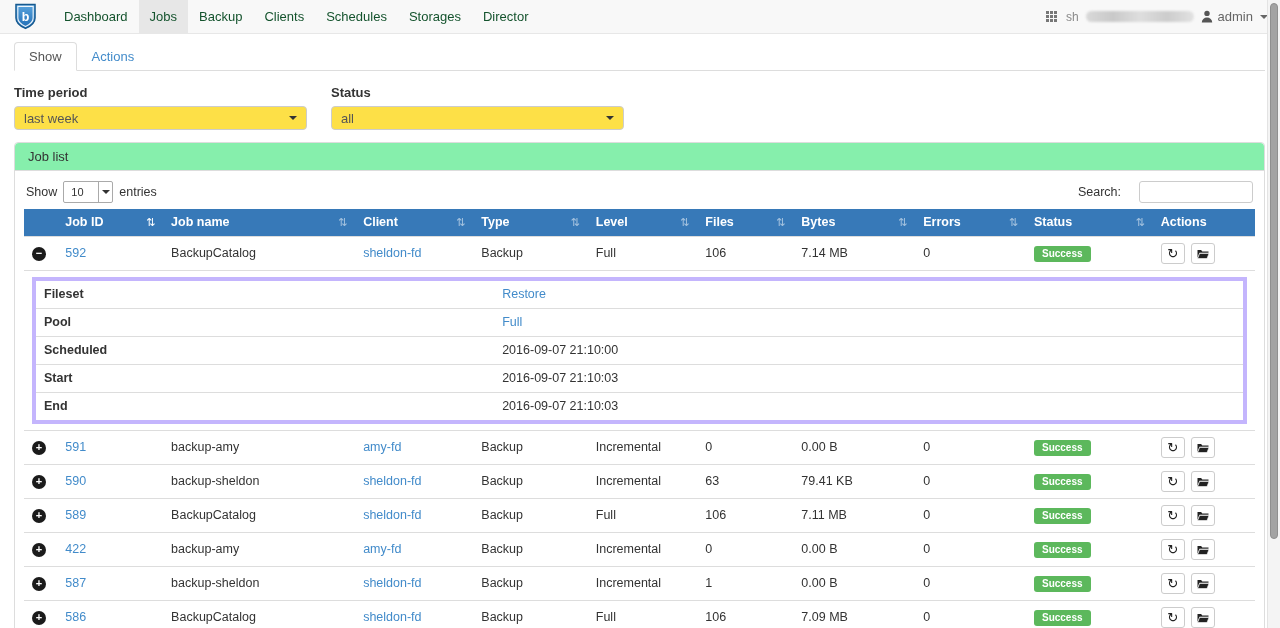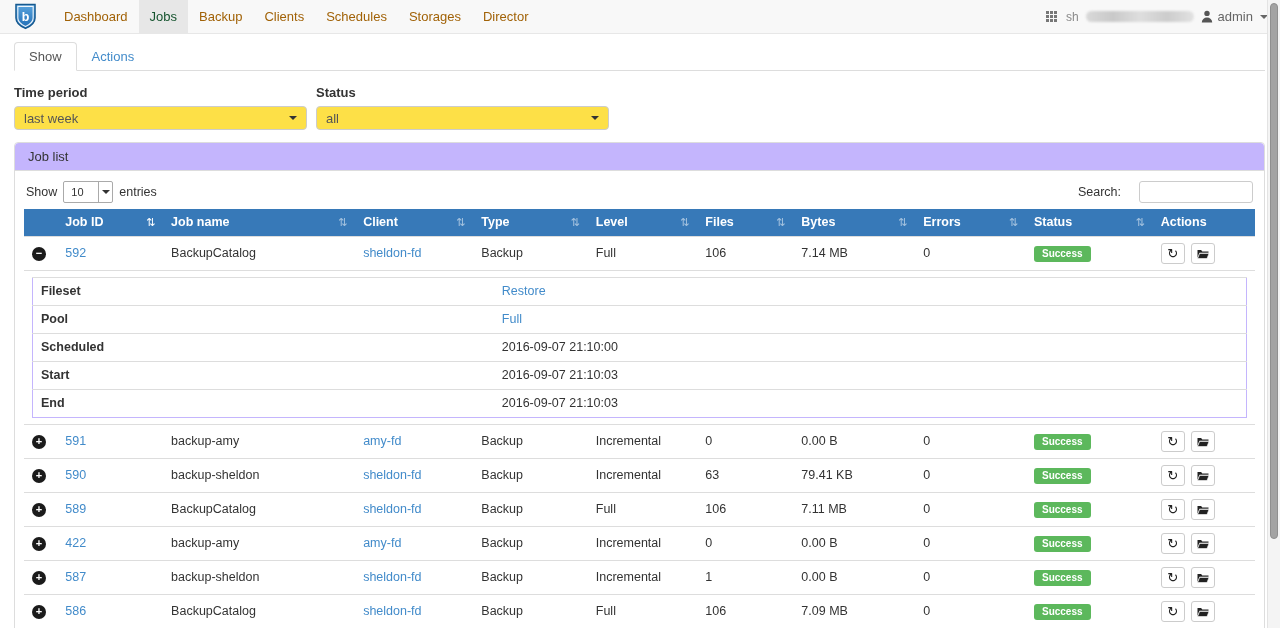--- a/index.html
+++ b/index.html
@@ -6,52 +6,52 @@
   html,body { width:1280px; height:628px; overflow:hidden; background:#fff;
     font-family:"Liberation Sans","DejaVu Sans",sans-serif; }
   .viewport { position:relative; width:1280px; height:628px; overflow:hidden; }
 
   
   .navbar { height:34px; background:#f8f8f8; border-bottom:1px solid #e7e7e7;
     display:flex; align-items:stretch; }
   .brand { display:flex; align-items:center; margin:0 16px 0 14px; }
   .nav-items { display:flex; list-style:none; align-items:stretch; }
   .nav-item { display:flex; align-items:center; padding:0 11px; font-size:13px;
-    color:#a16207; cursor:pointer; }
+    color:#14532d; cursor:pointer; }
   .nav-item.active { background:#e7e7e7; color:#14532d; }
   .nav-right { margin-left:auto; display:flex; align-items:center; gap:7px; padding-right:12px; }
   .redacted { display:inline-block; width:108px; height:11px; border-radius:6px;
     background:linear-gradient(90deg,#d9d9d9,#c9c9c9,#dedede,#cccccc,#e2e2e2);
     filter:blur(1.3px); }
   .nav-user { display:flex; align-items:center; gap:5px; font-size:13px; color:#666; cursor:pointer; }
   .caret { width:0; height:0; border-left:4px solid transparent; border-right:4px solid transparent;
     border-top:4px solid #666; display:inline-block; margin-left:2px; }
   .host-prefix { font-size:12px; color:#8a8a8a; margin-left:2px; }
 
   
   .content { padding:8px 15px 0 14px; }
 
   .tabs { display:flex; border-bottom:1px solid #ddd; }
   .tab { padding:6px 14px; font-size:13px; cursor:pointer; margin-bottom:-1px; }
   .tab.active { color:#555; background:#fff; border:1px solid #ddd; border-bottom-color:#fff;
     border-radius:4px 4px 0 0; }
   .tab.link { color:#428bca; border:1px solid transparent; }
 
-  .filters { display:flex; gap:9px; margin-top:14px; }
+  .filters { display:flex; gap:24px; margin-top:14px; }
   .filter-group { display:flex; flex-direction:column; }
   .filter-label { font-size:13px; font-weight:bold; color:#333; margin-bottom:6px; }
   .select-box { width:293px; height:24px; border:1px solid #ccc; border-radius:4px;
     background:#fde047; display:flex; align-items:center; justify-content:space-between;
     padding:0 9px; font-size:13px; color:#555; cursor:pointer; }
   .select-caret { width:0; height:0; border-left:4px solid transparent; border-right:4px solid transparent;
     border-top:4px solid #333; }
 
   
   .panel { margin-top:12px; border:1px solid #ddd; border-radius:4px 4px 0 0; }
-  .panel-heading { background:#c4b5fd; border-bottom:1px solid #ddd; padding:6px 13px;
+  .panel-heading { background:#86efac; border-bottom:1px solid #ddd; padding:6px 13px;
     font-size:13px; color:#333; border-radius:4px 4px 0 0; }
   .panel-body { padding:6px 9px 0 9px; }
 
   .toolbar { display:flex; justify-content:space-between; align-items:center; margin:4px 2px 6px 2px; }
   .length { display:flex; align-items:center; gap:6px; font-size:12.5px; color:#333; }
   .mini-select { width:50px; height:22px; border:1px solid #aaa; border-radius:2px; background:#fff;
     display:flex; align-items:center; font-size:11px; color:#333; cursor:pointer; }
   .mini-select .val { flex:1; padding-left:7px; }
   .mini-select .dd { width:14px; height:100%; border-left:1px solid #aaa;
     display:flex; align-items:center; justify-content:center; }
@@ -79,21 +79,21 @@
   .badge-success { display:inline-block; background:#5cb85c; color:#fff; font-size:10px;
     font-weight:bold; padding:3px 8px; border-radius:3px; line-height:1; }
 
   .actions-cell { white-space:nowrap; }
   .action-btn { display:inline-flex; width:24px; height:21px; border:1px solid #ccc; border-radius:3px;
     background:#fff; align-items:center; justify-content:center; margin-right:3px; cursor:pointer;
     color:#222; font-size:13px; line-height:1; vertical-align:middle; }
 
   
   td.detail-cell { padding:4px 7px 16px 7px; }
-  table.detail { width:100%; border-collapse:collapse; border:1px solid #c4b5fd; font-size:12.5px; }
+  table.detail { width:100%; border-collapse:collapse; border:4px solid #c4b5fd; font-size:12.5px; }
   table.detail td { padding:5px 8px; line-height:15px; border-bottom:1px solid #ddd; color:#333; background:#fff; }
   table.detail tr:last-child td { border-bottom:none; }
   td.dlabel { width:38%; font-weight:bold; }
 
   
   .scrollbar { position:absolute; top:0; right:0; width:13px; height:628px;
     background:#f4f4f4; border-left:1px solid #e3e3e3; z-index:50; }
   .scroll-thumb { position:absolute; top:3px; left:2px; width:8px; height:536px;
     background:#a3a3a3; border:1px solid #8f8f8f; border-radius:5px; cursor:pointer; }
 </style>

